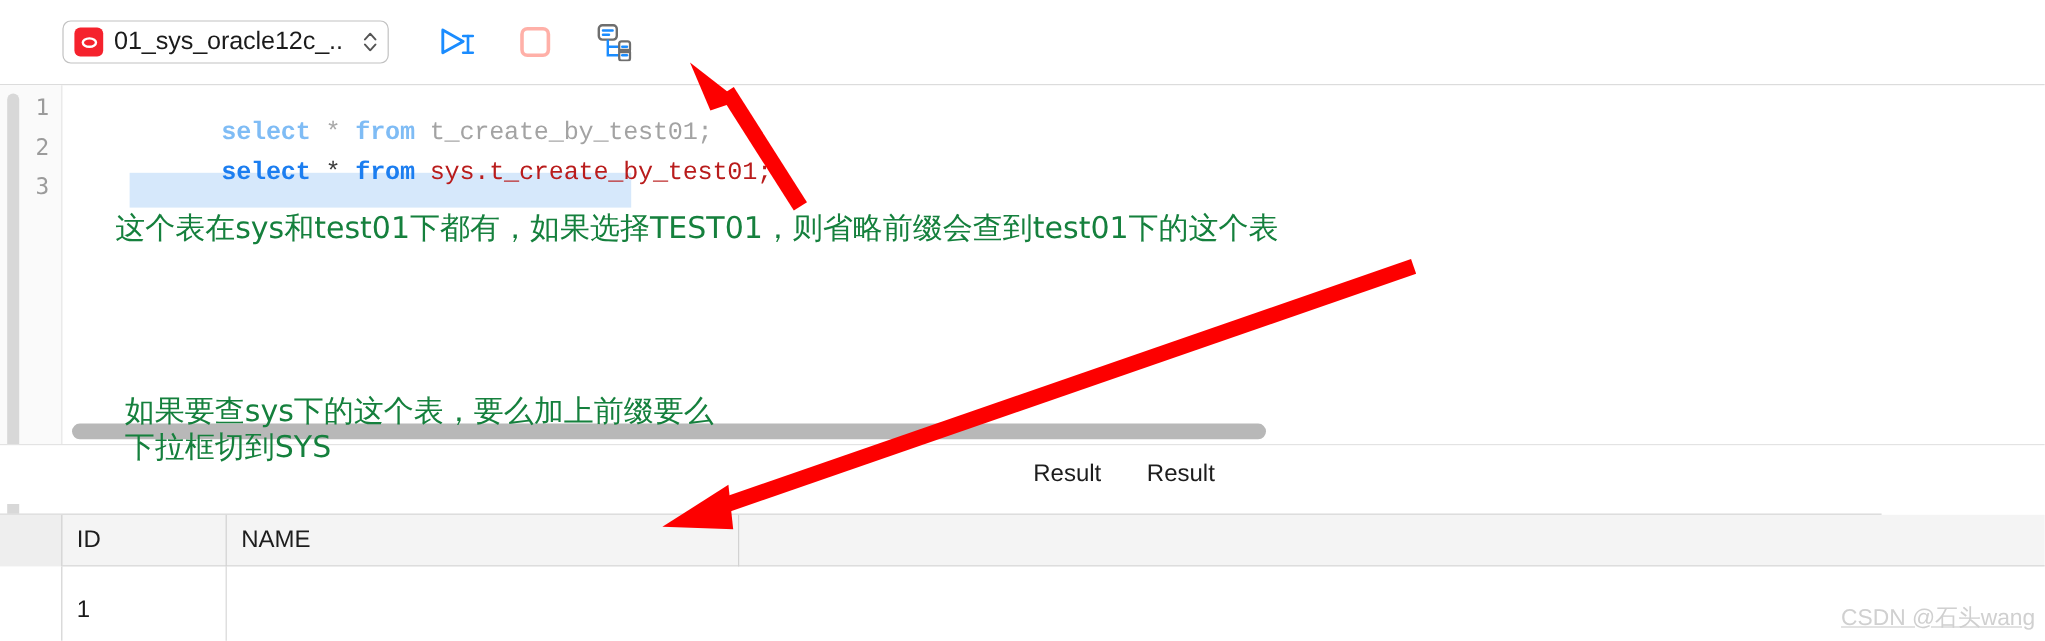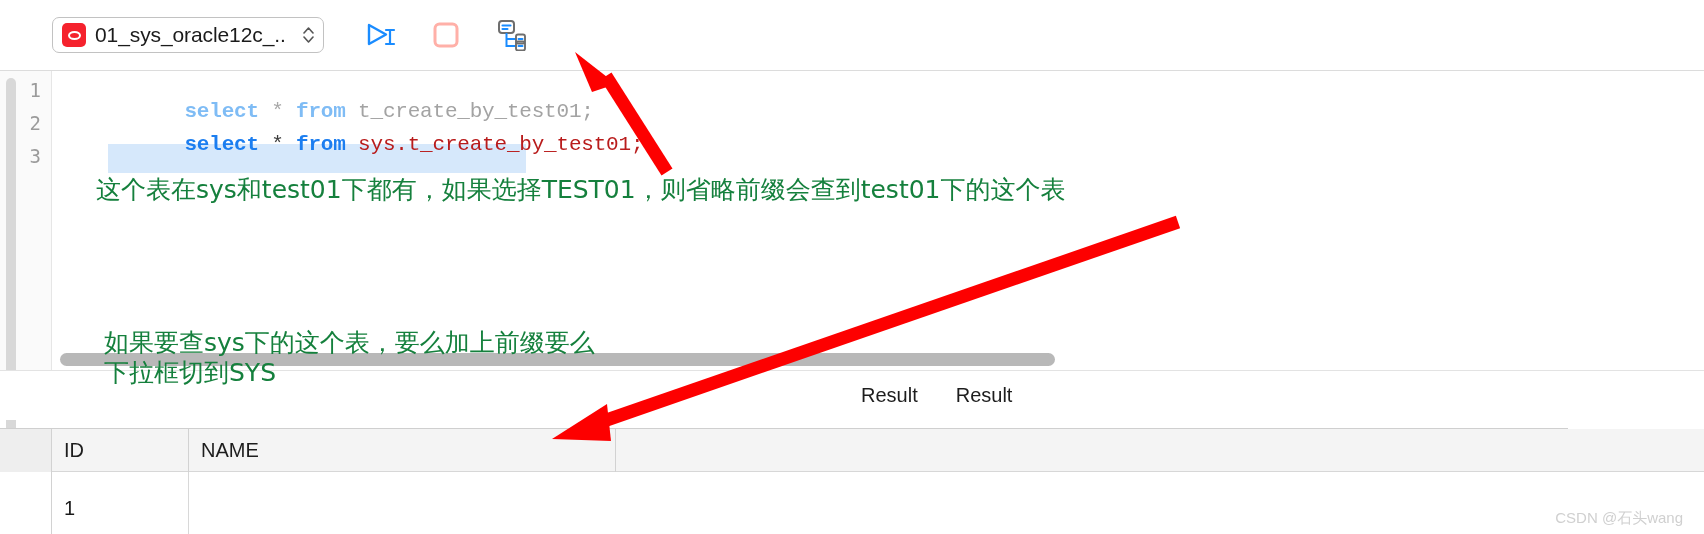--- a/index.html
+++ b/index.html
@@ -205,23 +205,24 @@
     position: absolute;
     color: #15803d;
     font-size: 25px;
     white-space: nowrap;
     line-height: 36px;
     font-family: "DejaVu Sans", "Liberation Sans", sans-serif;
   }
   .arrow-svg { position: absolute; left: 0; top: 0; pointer-events: none; }
 
   .watermark {
-    position: absolute; right: 21px; bottom: 6px;
-    font-size: 15px; color: #d0d0d0;
+    position: absolute; right: 8px; bottom: 6px;
+    font-size: 19px; color: #d0d0d0;
     white-space: nowrap;
+    text-decoration: underline;
   }
 </style>
 </head>
 <body>
 
 <div id="app">
 
   <div class="toolbar">
 
     <div class="combo combo-conn">

